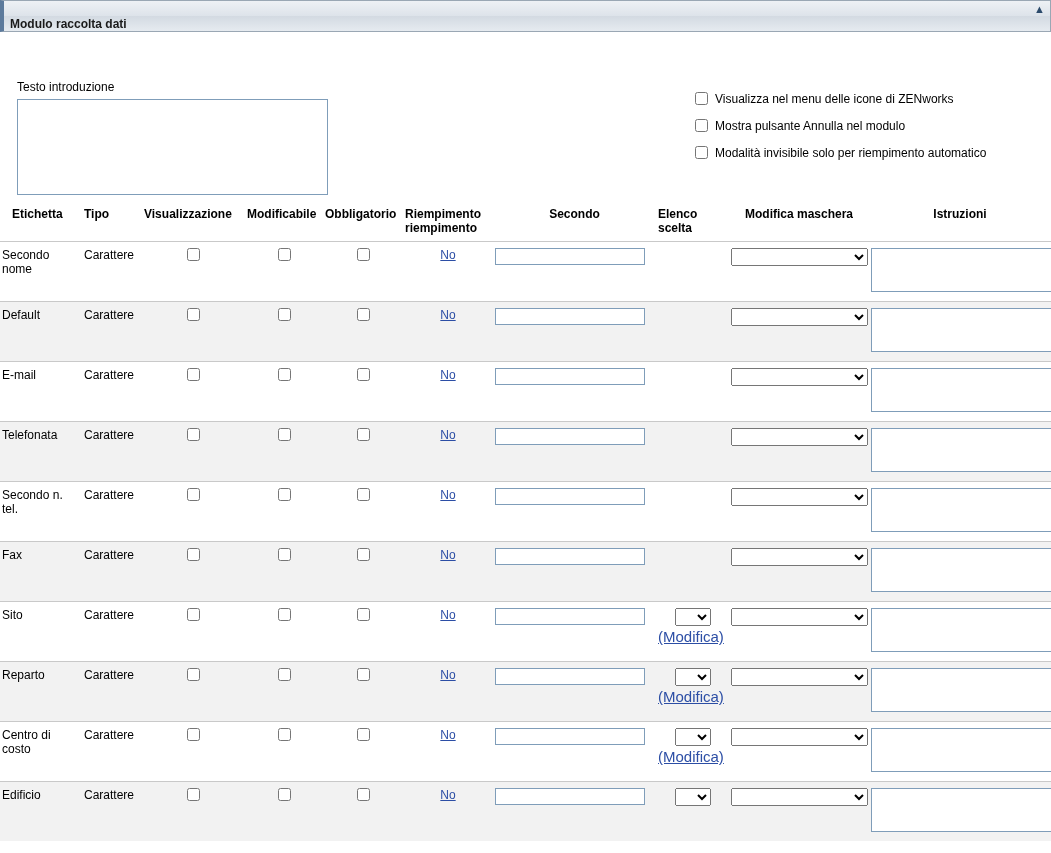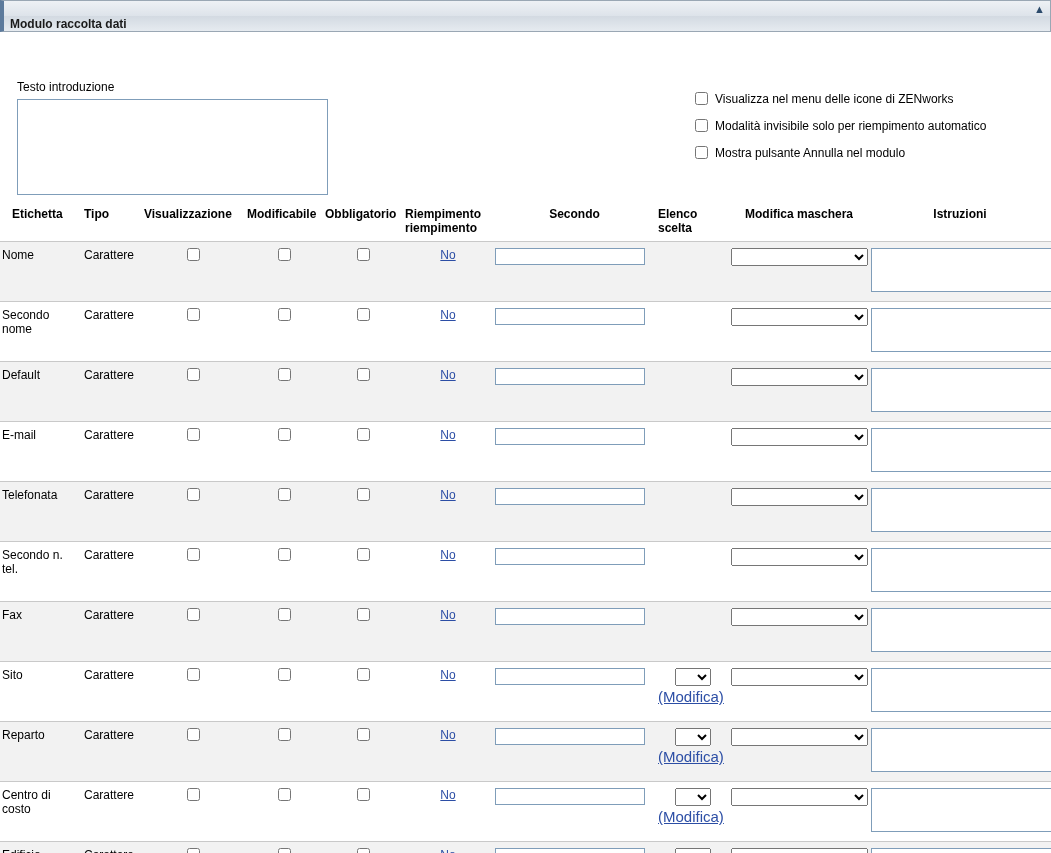--- a/index.html
+++ b/index.html
@@ -190,25 +190,25 @@
     <div class="intro-label">Testo introduzione</div>
     <textarea class="intro-box" style=""></textarea>
 
     <div class="opt-list">
       <div class="opt-row">
         <input type="checkbox" style="">
         <label>Visualizza nel menu delle icone di ZENworks</label>
       </div>
       <div class="opt-row">
         <input type="checkbox" style="">
-        <label>Modalità invisibile solo per riempimento automatico</label>
+        <label>Mostra pulsante Annulla nel modulo</label>
       </div>
       <div class="opt-row">
         <input type="checkbox" style="">
-        <label>Mostra pulsante Annulla nel modulo</label>
+        <label>Modalità invisibile solo per riempimento automatico</label>
       </div>
     </div>
   </div>
 
   <table class="grid">
     <colgroup>
       <col style="width:82px">
       <col style="width:60px">
       <col style="width:103px">
       <col style="width:78px">
@@ -227,32 +227,20 @@
         <th>Modificabile</th>
         <th>Obbligatorio</th>
         <th>Riempimento riempimento</th>
         <th class="center">Secondo</th>
         <th>Elenco scelta</th>
         <th class="center">Modifica maschera</th>
         <th class="center">Istruzioni</th>
       </tr>
     </thead>
     <tbody>
-        <tr class="alt">
-          <td class="label-cell">Nome</td>
-          <td>Carattere</td>
-          <td class="chk"><input type="checkbox" style=""></td>
-          <td class="chk"><input type="checkbox" style=""></td>
-          <td class="chk"><input type="checkbox" style=""></td>
-          <td class="auto"><a href="#">No</a></td>
-          <td><input type="text" class="txt" style=""></td>
-          <td class="elenco-cell"></td>
-          <td><select class="sel-mask"><option></option></select></td>
-          <td class="instr-cell"><textarea class="instr-box" style=""></textarea></td>
-        </tr>
         <tr>
           <td class="label-cell">Secondo nome</td>
           <td>Carattere</td>
           <td class="chk"><input type="checkbox" style=""></td>
           <td class="chk"><input type="checkbox" style=""></td>
           <td class="chk"><input type="checkbox" style=""></td>
           <td class="auto"><a href="#">No</a></td>
           <td><input type="text" class="txt" style=""></td>
           <td class="elenco-cell"></td>
           <td><select class="sel-mask"><option></option></select></td>

